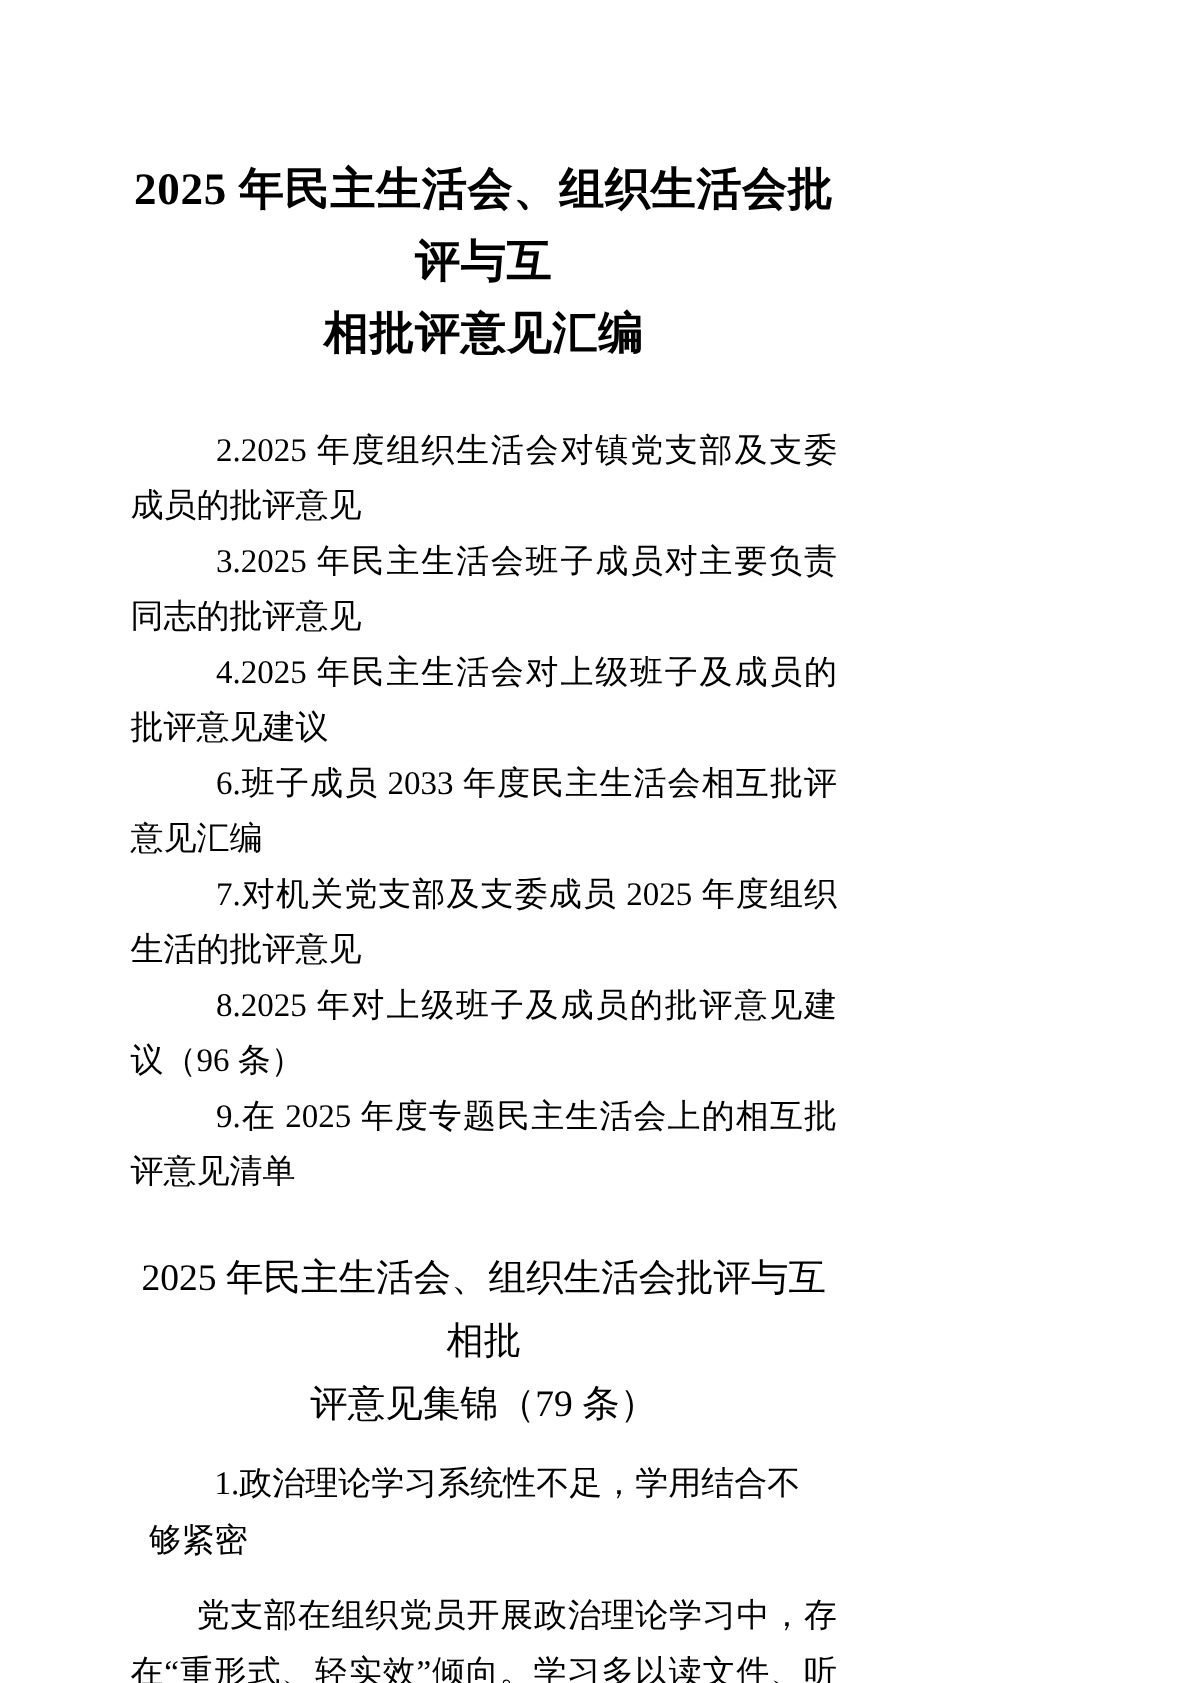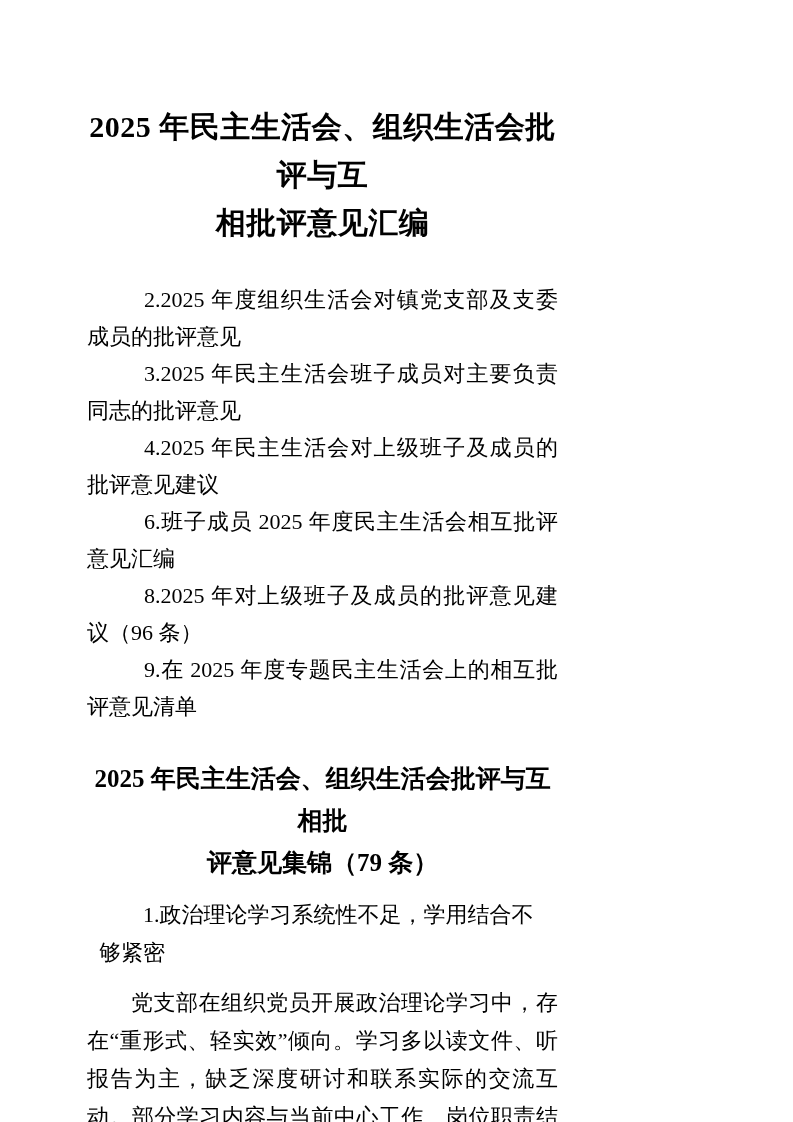--- a/index.html
+++ b/index.html
@@ -33,21 +33,21 @@
   .toc p {
     margin: 0;
     font-size: 22px;
     line-height: 37px;
     text-align: justify;
     text-indent: 57px;
   }
   .section-title {
     margin: 33px 0 0 0;
     font-size: 25px;
-    font-weight: 700;
+    font-weight: 400;
     line-height: 42px;
     text-align: center;
   }
   .section-title .title-line { display: block; }
   .sub-heading {
     margin: 12px;
     font-size: 22px;
     line-height: 38px;
     text-indent: 44px;
   }
@@ -66,21 +66,22 @@
 
   <h1 class="doc-title">
     <span class="title-line">2025 年民主生活会、组织生活会批评与互</span>
     <span class="title-line">相批评意见汇编</span>
   </h1>
 
   <div class="toc">
     <p>2.2025 年度组织生活会对镇党支部及支委成员的批评意见</p>
     <p>3.2025 年民主生活会班子成员对主要负责同志的批评意见</p>
     <p>4.2025 年民主生活会对上级班子及成员的批评意见建议</p>
-    <p>6.班子成员 2025 年度民主生活会相互批评意见汇编</p>
+    <p>6.班子成员 2033 年度民主生活会相互批评意见汇编</p>
+    <p>7.对机关党支部及支委成员 2025 年度组织生活的批评意见</p>
     <p>8.2025 年对上级班子及成员的批评意见建议（96 条）</p>
     <p>9.在 2025 年度专题民主生活会上的相互批评意见清单</p>
   </div>
 
   <h2 class="section-title">
     <span class="title-line">2025 年民主生活会、组织生活会批评与互相批</span>
     <span class="title-line">评意见集锦（79 条）</span>
   </h2>
 
   <p class="sub-heading">1.政治理论学习系统性不足，学用结合不够紧密</p>

